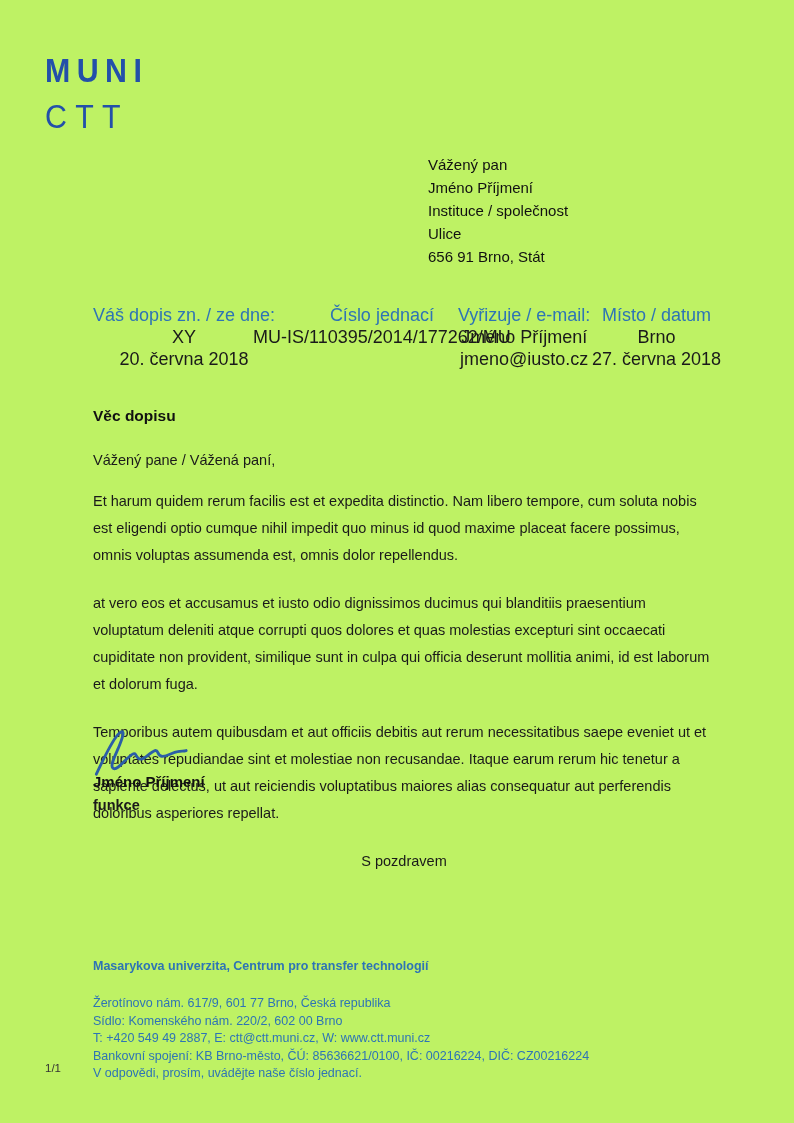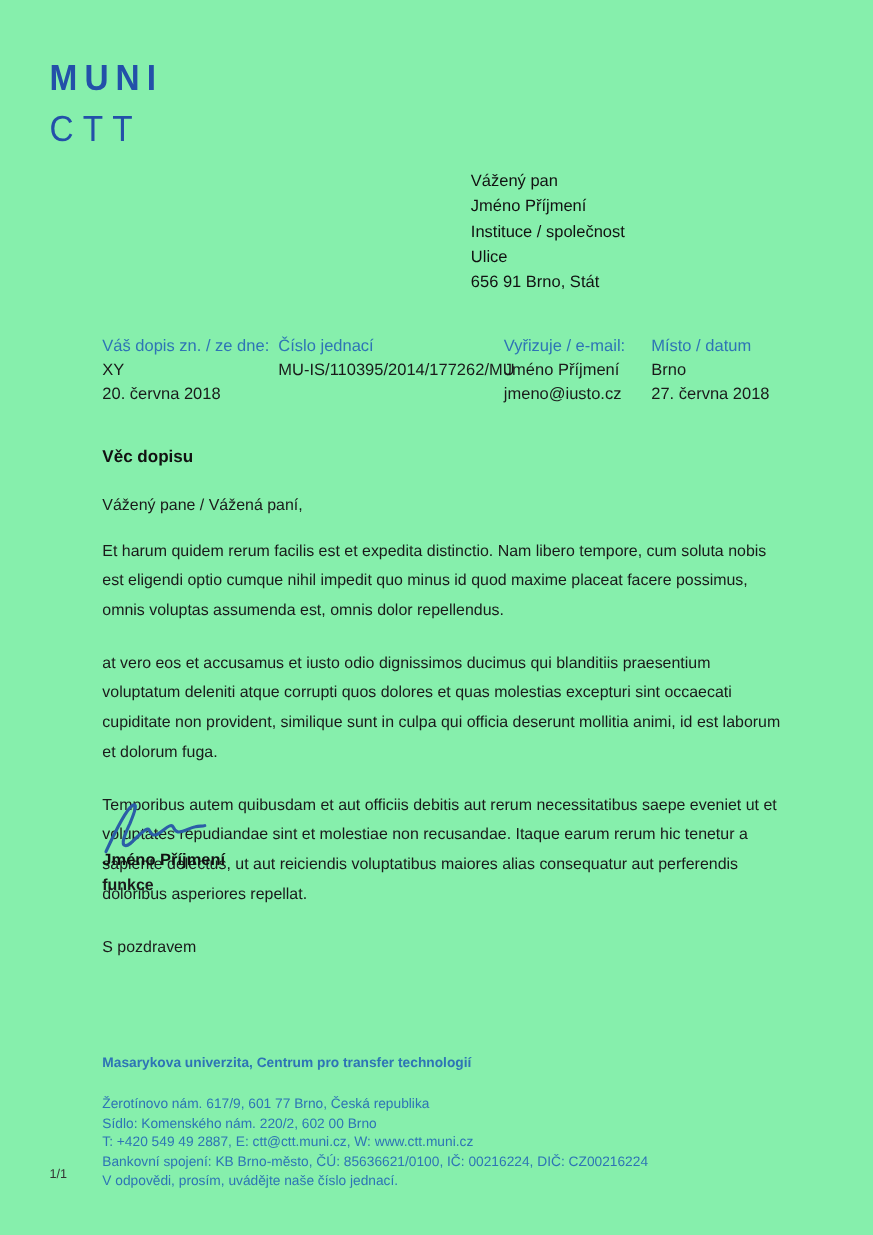--- a/index.html
+++ b/index.html
@@ -8,21 +8,21 @@
   body {
     font-family: "Liberation Sans", "DejaVu Sans", sans-serif;
     color: #1a1a1a;
     -webkit-font-smoothing: antialiased;
   }
   .page {
     position: relative;
     width: 794px;
     height: 1123px;
     margin: 0 auto;
-    background: #86efac;
+    background: #bef264;
     overflow: hidden;
   }
 
   
   .logo {
     position: absolute;
     left: 45px;
     top: 48px;
     color: #2350a9;
     line-height: 46px;
@@ -56,21 +56,22 @@
     color: #111111;
   }
 
   
   .meta {
     position: absolute;
     left: 93px;
     top: 307px;
     width: 620px;
     height: 70px;
-    font-size: 15px;
+    font-size: 18px;
+    text-align: center;
   }
   .meta-col { position: absolute; top: 0; }
   .meta-col.c0 { left: 0; }
   .meta-col.c1 { left: 160px; }
   .meta-col.c2 { left: 365px; }
   .meta-col.c3 { left: 499px; }
   .meta-label {
     color: #2e74b5;
     height: 22px;
     line-height: 16px;
@@ -96,21 +97,21 @@
     position: absolute;
     left: 93px;
     top: 447px;
     width: 622px;
     font-size: 14.5px;
     line-height: 27px;
     color: #1a1a1a;
   }
   .letter-body .salutation { margin-bottom: 14px; }
   .letter-body p.para { margin-bottom: 21px; }
-  .letter-body .closing { margin-bottom: 0; }
+  .letter-body .closing { margin-bottom: 0; text-align: center; }
 
   .signature-block { position: absolute; left: 88px; top: 726px; }
   .signature-block svg { display: block; }
 
   .signer-name {
     position: absolute;
     left: 93px;
     top: 773px;
     font-size: 15px;
     font-weight: 700;

